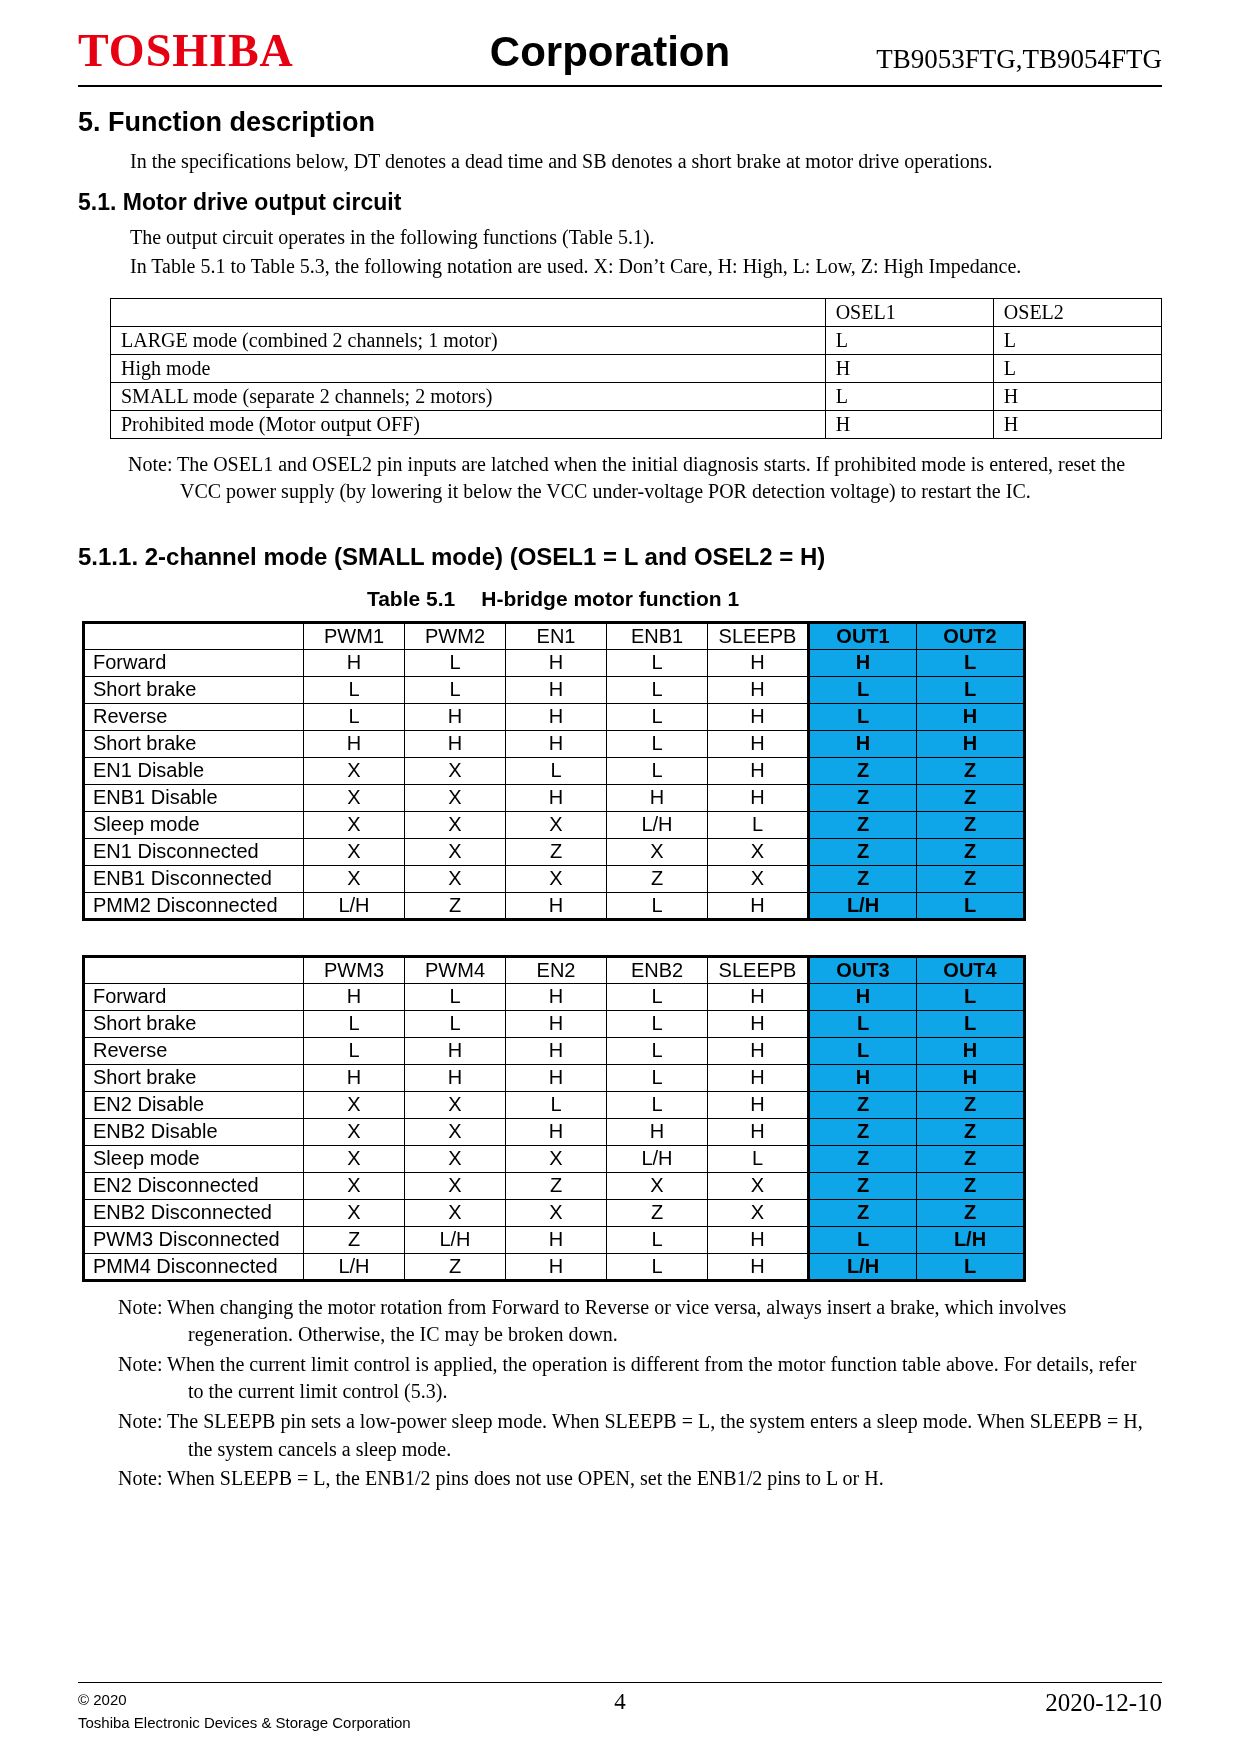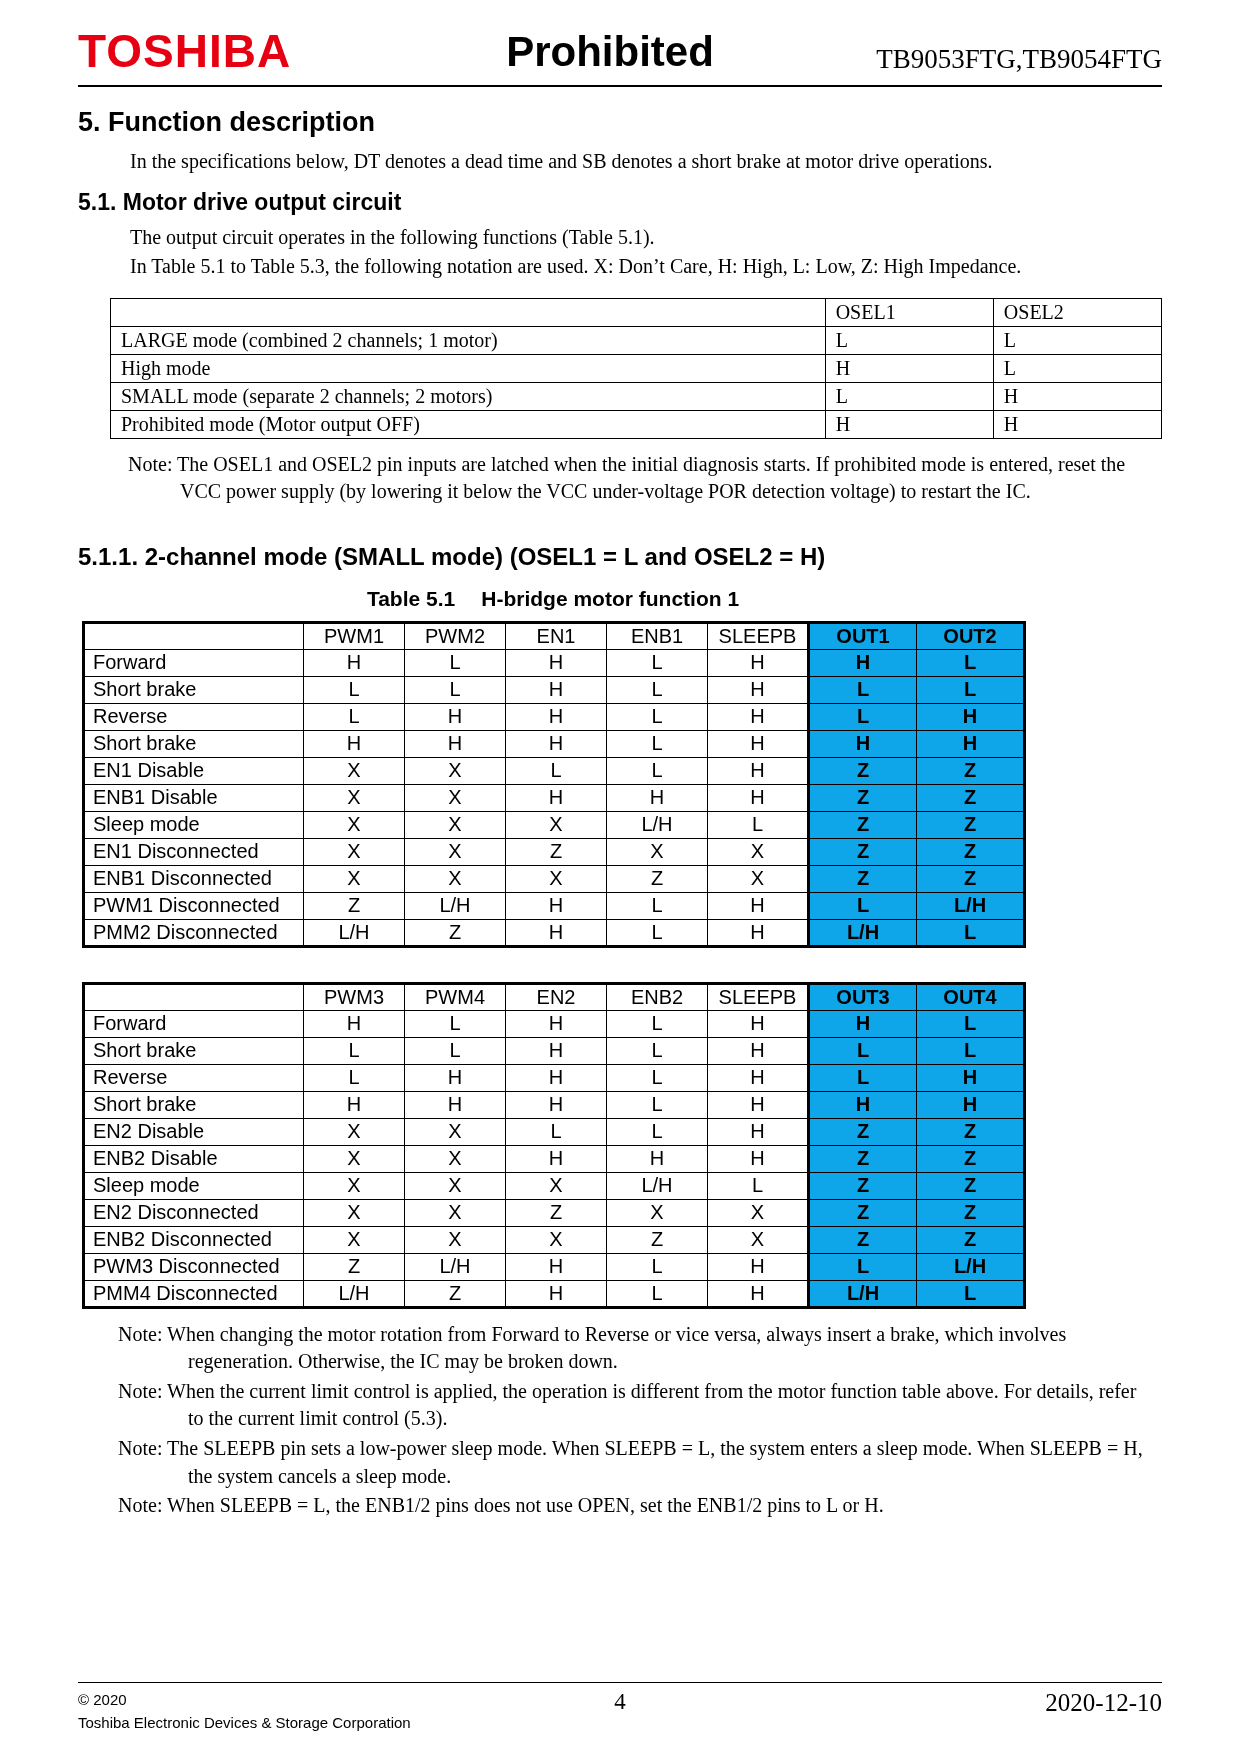--- a/index.html
+++ b/index.html
@@ -5,21 +5,21 @@
   * { margin:0; padding:0; box-sizing:border-box; }
   html,body { background:#ffffff; }
   body { font-family:"Liberation Serif", serif; color:#000; }
   .page {
     width:1240px; min-height:1754px; margin:0 auto; background:#fff;
     padding:26px 78px 20px 78px; display:flex; flex-direction:column;
   }
 
   
   .hdr { display:grid; grid-template-columns:300px 1fr 320px; align-items:start; padding-bottom:6px; }
-  .logo { font-family:Liberation Sans, sans-serif; font-weight:bold; font-size:46px;
+  .logo { font-family:Liberation Serif, serif; font-weight:bold; font-size:46px;
           color:#e60012; letter-spacing:1px; line-height:1.1; }
   .title { font-family:"Liberation Sans", sans-serif; font-weight:bold; font-size:42px;
            text-align:center; margin-top:2px; }
   .partnos { font-family:"Liberation Serif", serif; font-size:27px; text-align:right; align-self:end; padding-bottom:2px; }
   .hdr-rule { border:none; border-top:2px solid #000; margin:2px 0 12px 0; }
 
   
   .h1 { font-family:"Liberation Sans", sans-serif; font-weight:bold; font-size:27px; margin:8px 0 10px 0; }
   .h2 { font-family:"Liberation Sans", sans-serif; font-weight:bold; font-size:23px; margin:14px 0 8px 0; }
   .h3 { font-family:"Liberation Sans", sans-serif; font-weight:bold; font-size:24px; margin:30px 0 6px 0; }
@@ -62,21 +62,21 @@
   .foot-page { font-size:23px; text-align:center; }
   .foot-date { font-size:25px; text-align:right; }
 </style>
 </head>
 <body>
 
 <div class="page">
 
   <div class="hdr">
     <div class="logo">TOSHIBA</div>
-    <div class="title">Prohibited</div>
+    <div class="title">Corporation</div>
     <div class="partnos">TB9053FTG,TB9054FTG</div>
   </div>
   <hr class="hdr-rule">
 
   <div class="h1">5. Function description</div>
   <p class="para indent">In the specifications below, DT denotes a dead time and SB denotes a short brake at motor drive operations.</p>
 
   <div class="h2">5.1. Motor drive output circuit</div>
   <p class="para indent">The output circuit operates in the following functions (Table 5.1).</p>
   <p class="para indent">In Table 5.1 to Table 5.3, the following notation are used. X: Don’t Care, H: High, L: Low, Z: High Impedance.</p>
@@ -217,30 +217,20 @@
           <td>ENB1 Disconnected</td>
           <td>X</td>
           <td>X</td>
           <td>X</td>
           <td>Z</td>
           <td>X</td>
           <td>Z</td>
           <td>Z</td>
         </tr>
         <tr>
-          <td>PWM1 Disconnected</td>
-          <td>Z</td>
-          <td>L/H</td>
-          <td>H</td>
-          <td>L</td>
-          <td>H</td>
-          <td>L</td>
-          <td>L/H</td>
-        </tr>
-        <tr>
           <td>PMM2 Disconnected</td>
           <td>L/H</td>
           <td>Z</td>
           <td>H</td>
           <td>L</td>
           <td>H</td>
           <td>L/H</td>
           <td>L</td>
         </tr>
       </tbody>

